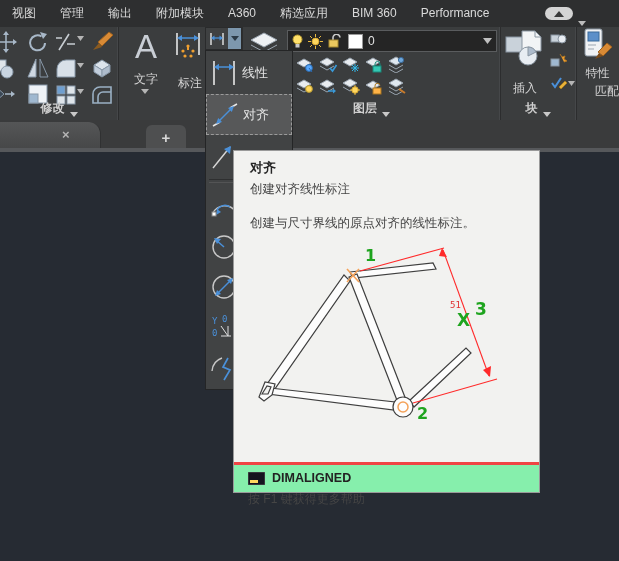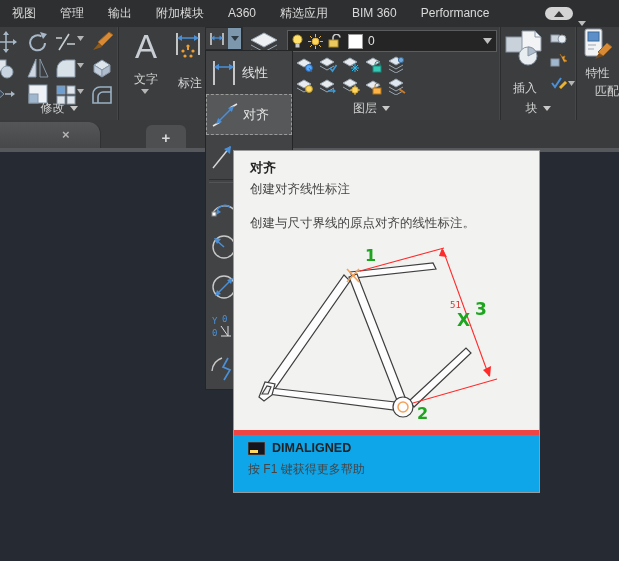--- a/index.html
+++ b/index.html
@@ -10,21 +10,21 @@
   .menubar{position:absolute;left:0;top:0;width:619px;height:27px;background:#2e2f30;
            display:flex;align-items:center;border-bottom:1px solid #262728;}
   .mb-tab{padding:0 12px;font-size:12px;color:#dadada;line-height:27px;cursor:default;white-space:nowrap;}
   .mb-panelbtn{position:absolute;left:545px;top:7px;width:28px;height:13px;background:#d4d4d4;
                border-radius:7px;display:flex;align-items:center;justify-content:center;}
   .mb-caret{position:absolute;left:578px;top:12px;}
   
   .ribbon{position:absolute;left:0;top:27px;width:619px;height:93px;background:#3b3d3e;}
   .rpanel{position:absolute;top:0;height:93px;border-right:1px solid #2c2d2e;box-shadow:inset -1px 0 0 #454749;}
   .panel-label{position:absolute;bottom:3px;left:0;width:100%;text-align:center;font-size:12px;color:#cfcfcf;
-               display:flex;align-items:center;justify-content:center;gap:5px;}
+               display:flex;align-items:flex-end;justify-content:center;gap:5px;font-weight:bold;}
   .icon-btn{position:absolute;display:flex;align-items:center;justify-content:center;}
   .big-label{font-size:12px;color:#d6d6d6;text-align:center;}
   .caret8{display:inline-block;}
   
   .layer-combo{position:absolute;left:44px;top:3px;width:210px;height:22px;background:#252525;
                border:1px solid #5a5c5e;display:flex;align-items:center;gap:5px;padding:0 4px;box-sizing:border-box;}
   .layer-name{font-size:12px;color:#e2e2e2;flex:1;}
   .swatch{width:13px;height:13px;background:#ffffff;border:1px solid #999;}
   
   .tabbar{position:absolute;left:0;top:120px;width:619px;height:32px;background:#3a3b3c;}
@@ -47,22 +47,22 @@
   .dim-item .dlabel{font-size:13px;color:#e3e3e3;}
   .dim-item.hover{background:#575859;border:1px dashed #9b9b9b;box-sizing:border-box;height:41px;}
   .dim-sep{height:2px;margin:1px 3px;border-top:1px solid #2e2f30;border-bottom:1px solid #535455;}
   
   .tooltip{position:absolute;left:233px;top:150px;width:307px;height:343px;background:#f2f2f0;
            border:1px solid #9a9a9a;box-sizing:border-box;z-index:40;}
   .tt-title{position:absolute;left:16px;top:8px;font-size:13px;font-weight:bold;color:#262626;}
   .tt-summary{position:absolute;left:16px;top:30px;font-size:12.5px;color:#454545;}
   .tt-desc{position:absolute;left:16px;top:64px;font-size:12.5px;color:#454545;}
   .tt-fig{position:absolute;left:3px;top:94px;width:300px;height:198px;}
-  .tt-bottom{position:absolute;left:0;bottom:0;width:100%;height:62px;background:#0ea5e9;
-             border-top:5px solid #ef4444;box-sizing:border-box;}
+  .tt-bottom{position:absolute;left:0;bottom:0;width:100%;height:30px;background:#86efac;
+             border-top:3px solid #ef4444;box-sizing:border-box;}
   .tt-cmdrow{position:absolute;left:14px;top:6px;display:flex;align-items:center;gap:7px;}
   .tt-cmd{font-size:12.5px;font-weight:bold;color:#222;}
   .tt-help{position:absolute;left:14px;top:26px;font-size:12px;color:#454545;}
 </style>
 </head>
 <body>
 
 <div id="app">
 
   <div class="menubar">

